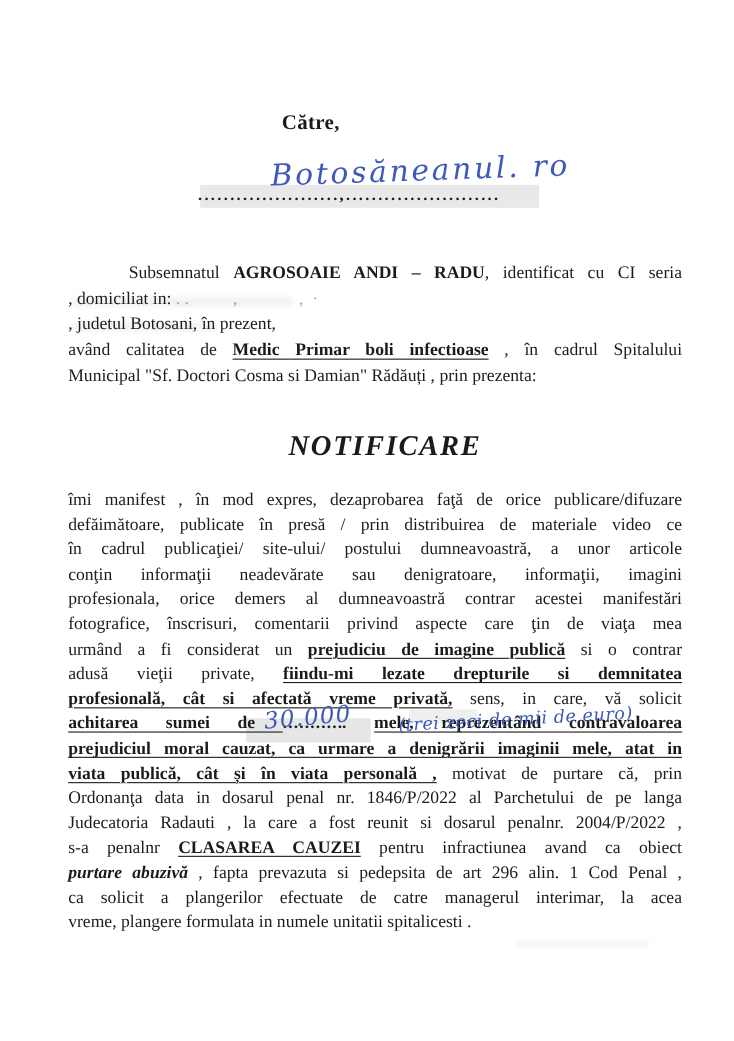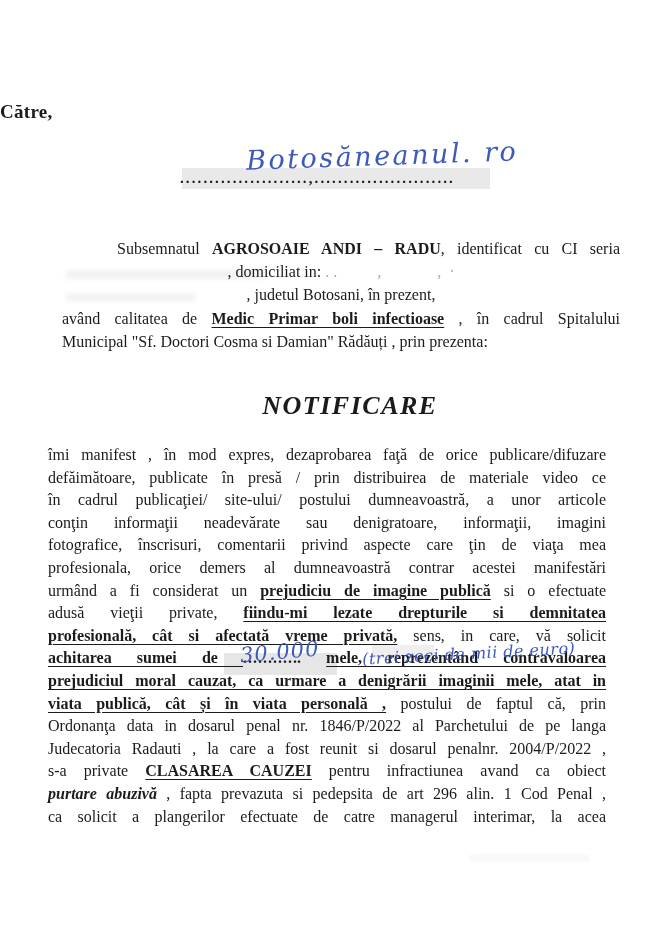--- a/index.html
+++ b/index.html
@@ -7,21 +7,21 @@
     position:relative;
     width:667px;height:946px;
     background:#ffffff;
     font-family:"Liberation Serif", serif;
     color:#1b1b1b;
     overflow:hidden;
   }
   
   .salutation{
     position:absolute;top:101px;left:0;width:565px;
-    text-align:left;font-weight:bold;font-size:19px;
+    text-align:center;font-weight:bold;font-size:19px;
     letter-spacing:.3px;
   }
   .recipient-highlight{
     position:absolute;left:182px;top:168px;width:308px;height:21px;
     background:#e9e9e9;z-index:0;
   }
   .dotted-line{
     position:absolute;left:180px;top:170px;width:316px;height:20px;
     font-weight:bold;font-size:15px;letter-spacing:2.1px;
     white-space:nowrap;overflow:hidden;z-index:1;color:#191919;
@@ -35,29 +35,29 @@
   .intro{
     position:absolute;left:62px;top:237px;width:558px;z-index:1;
   }
   .intro .line{height:23.2px;line-height:23.2px;}
   .doc-title{
     position:absolute;left:30px;top:391px;width:640px;
     text-align:center;font-weight:bold;font-style:italic;
     font-size:26px;letter-spacing:1.5px;z-index:1;
   }
   .body-text{
-    position:absolute;left:48px;top:444px;width:558px;z-index:1;
+    position:absolute;left:62px;top:444px;width:558px;z-index:1;
   }
   .body-text .line{height:22.6px;line-height:22.6px;}
   
   .line{
     font-size:16px;white-space:normal;overflow:visible;
   }
   .line.j{text-align:justify;text-align-last:justify;}
-  .line.right{text-align:center;}
+  .line.right{text-align:left;}
   .line.pre{white-space:pre;}
   .line.indent{padding-left:55px;}
   .run.b{font-weight:bold;}
   .run.i{font-style:italic;}
   .run.u{text-decoration:underline;text-decoration-thickness:1.3px;text-underline-offset:2.5px;}
   .run.f{color:rgba(40,40,40,0.40);}
   .run.dots{letter-spacing:1px;font-weight:bold;}
   
   .amount-highlight{
     position:absolute;left:224px;top:653px;width:113px;height:22px;
@@ -111,31 +111,32 @@
   <div class="doc-title">NOTIFICARE</div>
 
   <div class="amount-highlight"></div>
   <div class="amount-words-highlight"></div>
 
   <div class="body-text">
       <div class="line j"><span class="run">îmi manifest , în mod expres, dezaprobarea faţă de orice publicare/difuzare</span></div>
       <div class="line j"><span class="run">defăimătoare, publicate în presă / prin distribuirea de materiale video ce</span></div>
       <div class="line j"><span class="run">în cadrul publicaţiei/ site-ului/ postului dumneavoastră, a unor articole</span></div>
       <div class="line j"><span class="run">conţin informaţii neadevărate sau denigratoare, informaţii, imagini</span></div>
+      <div class="line j"><span class="run">profesionala, orice demers al dumneavoastră contrar acestei manifestări</span></div>
       <div class="line j"><span class="run">fotografice, înscrisuri, comentarii privind aspecte care ţin de viaţa mea</span></div>
-      <div class="line j"><span class="run">profesionala, orice demers al dumneavoastră contrar acestei manifestări</span></div>
-      <div class="line j"><span class="run">urmând a fi considerat un </span><span class="run b u">prejudiciu de imagine publică</span><span class="run"> si o efectuate</span></div>
+      <div class="line j"><span class="run">urmând a fi considerat un </span><span class="run b u">prejudiciu de imagine publică</span><span class="run"> si o contrar</span></div>
       <div class="line j"><span class="run">adusă vieţii private, </span><span class="run b u">fiindu-mi lezate drepturile si demnitatea</span></div>
       <div class="line j"><span class="run b u">profesională, cât si afectată vreme privată,</span><span class="run"> sens, in care, vă solicit</span></div>
       <div class="line j"><span class="run b u">achitarea sumei de </span><span class="run dots">..........</span><span class="run b">.. </span><span class="run b u">mele, reprezentând contravaloarea</span></div>
       <div class="line j"><span class="run b u">prejudiciul moral cauzat, ca urmare a denigrării imaginii mele, atat in</span></div>
-      <div class="line j"><span class="run b u">viata publică, cât și în viata personală ,</span><span class="run"> postului de faptul că, prin</span></div>
+      <div class="line j"><span class="run b u">viata publică, cât și în viata personală ,</span><span class="run"> motivat de purtare că, prin</span></div>
       <div class="line j"><span class="run">Ordonanţa data in dosarul penal nr. 1846/P/2022 al Parchetului de pe langa</span></div>
       <div class="line j"><span class="run">Judecatoria Radauti , la care a fost reunit si dosarul penalnr. 2004/P/2022 ,</span></div>
-      <div class="line j"><span class="run">s-a private </span><span class="run b u">CLASAREA CAUZEI</span><span class="run"> pentru infractiunea avand ca obiect</span></div>
+      <div class="line j"><span class="run">s-a penalnr </span><span class="run b u">CLASAREA CAUZEI</span><span class="run"> pentru infractiunea avand ca obiect</span></div>
       <div class="line j"><span class="run b i">purtare abuzivă</span><span class="run"> , fapta prevazuta si pedepsita de art 296 alin. 1 Cod Penal ,</span></div>
       <div class="line j"><span class="run">ca solicit a plangerilor efectuate de catre managerul interimar, la acea</span></div>
+      <div class="line"><span class="run">vreme, plangere formulata in numele unitatii spitalicesti .</span></div>
     </div>
 
   <div class="amount-handwritten">30.000</div>
   <div class="amount-words-handwritten">(trei zeci de mii de euro)</div>
 
 </div>
 
 </body></html>

